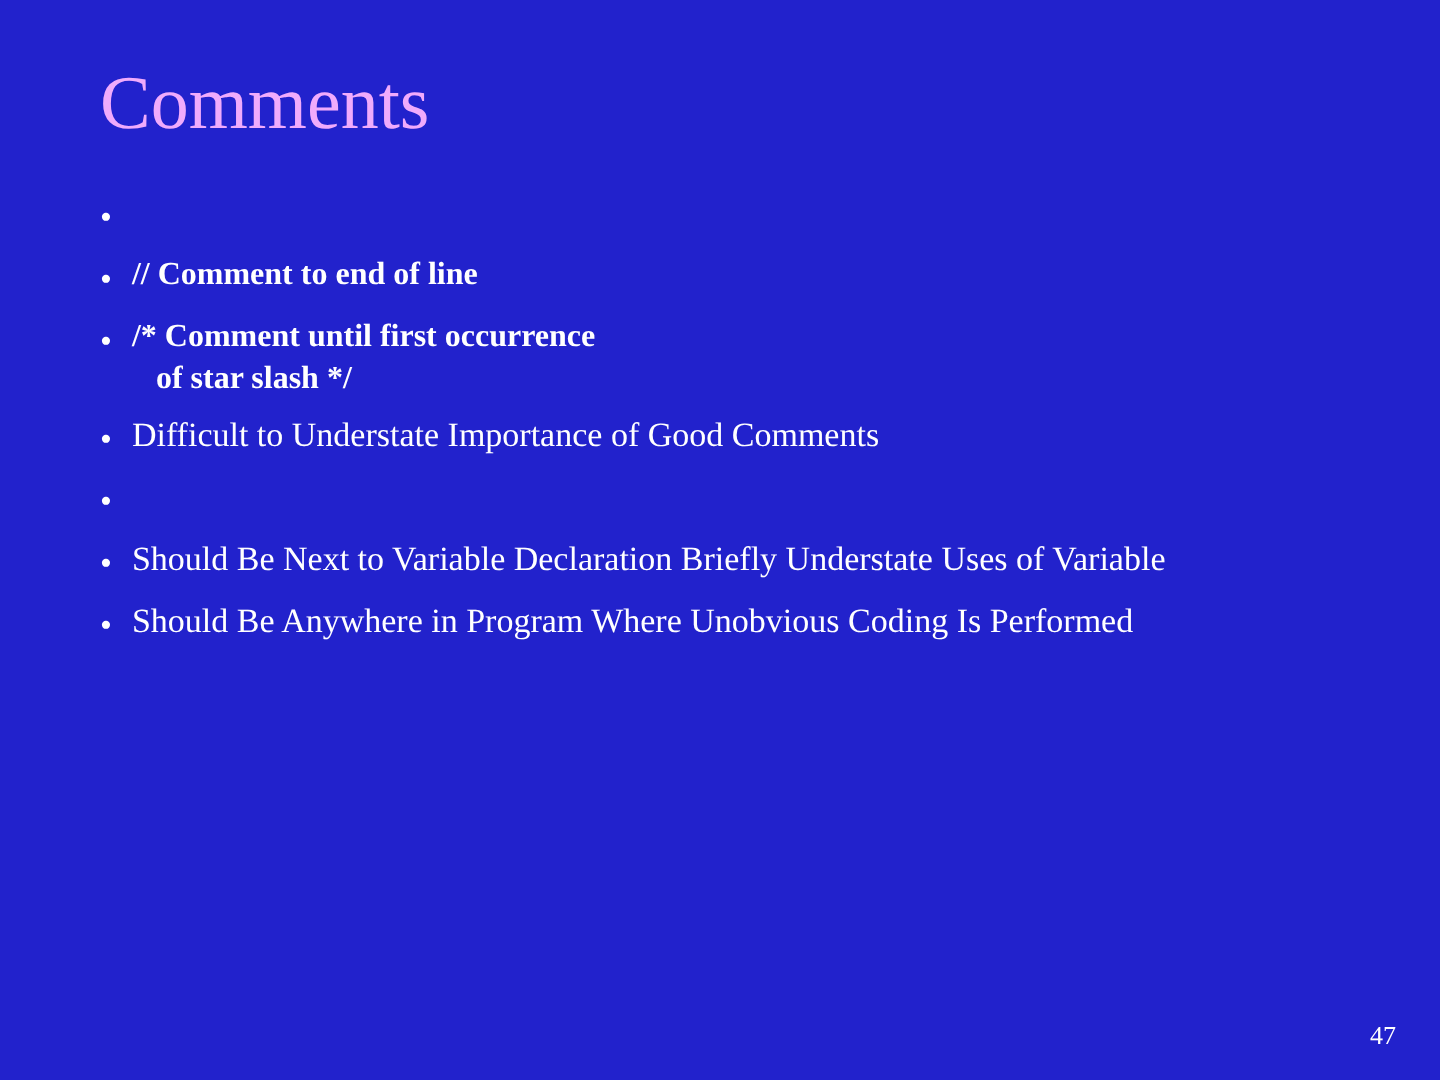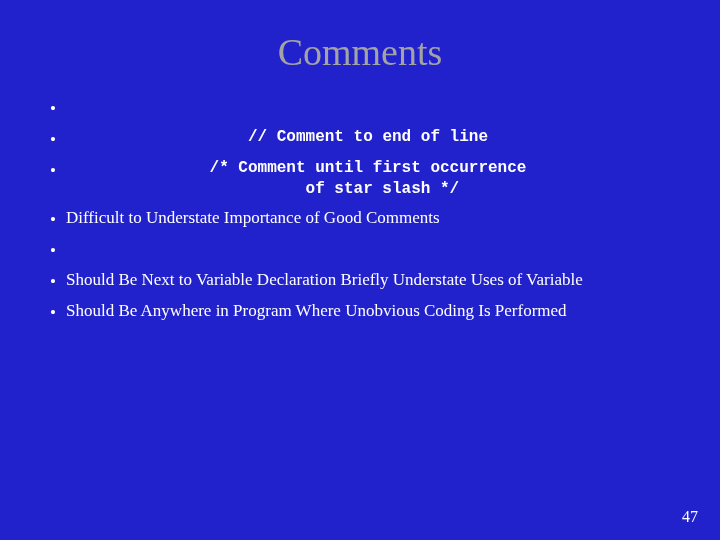--- a/index.html
+++ b/index.html
@@ -16,24 +16,23 @@
 
     .slide {
       width: 720px;
       height: 540px;
       padding: 30px 50px 30px 50px;
       display: flex;
       flex-direction: column;
     }
 
     .title {
-      text-align: center;
       font-size: 38px;
       font-weight: normal;
-      color: #a3a3a3;
+      color: #f0abfc;
       margin-bottom: 22px;
       font-family: Georgia, serif;
     }
 
     .content {
       flex: 1;
       display: flex;
       flex-direction: column;
       gap: 6px;
     }
@@ -51,31 +50,30 @@
       flex-shrink: 0;
       margin-top: 2px;
       font-size: 17px;
     }
 
     .bullet-text {
       flex: 1;
     }
 
     .mono {
-      font-family: Liberation Mono, monospace;
+      font-family: Liberation Serif, serif;
       font-size: 16px;
       font-weight: bold;
-      text-align: center;
     }
 
     .slide-number {
       position: absolute;
       bottom: 14px;
       right: 22px;
-      font-size: 16px;
+      font-size: 13px;
       color: white;
     }
   </style>
 </head>
 <body>
 
 <div class="slide">
   <h1 class="title">Comments</h1>
 
   <div class="content">

